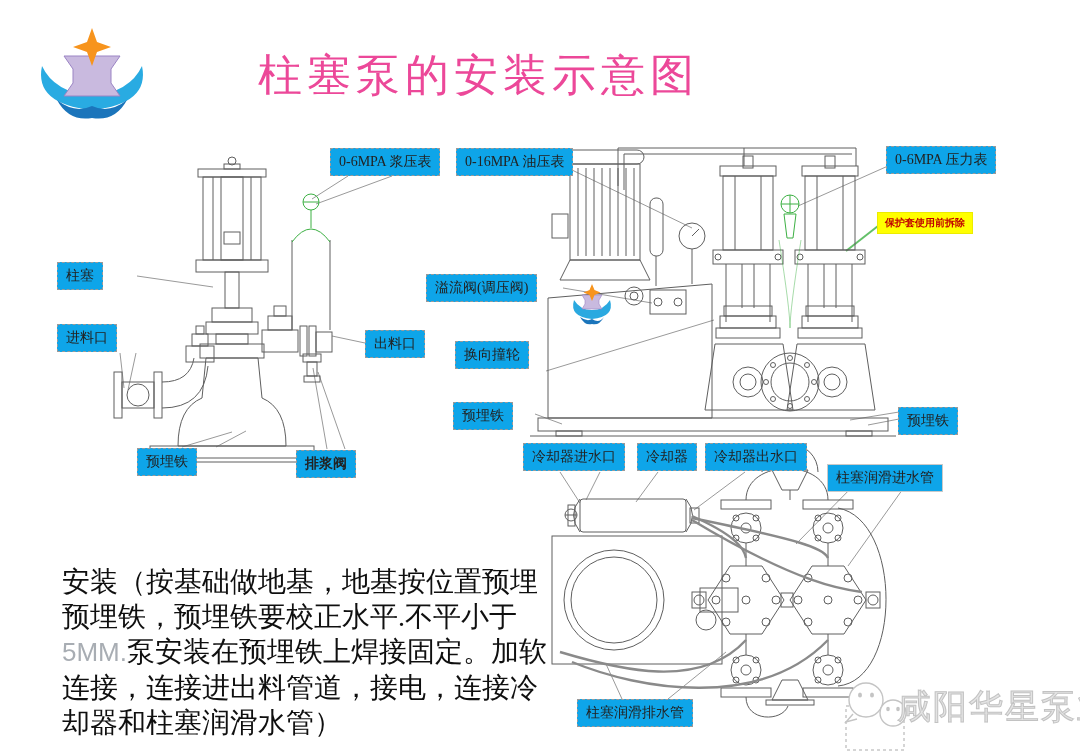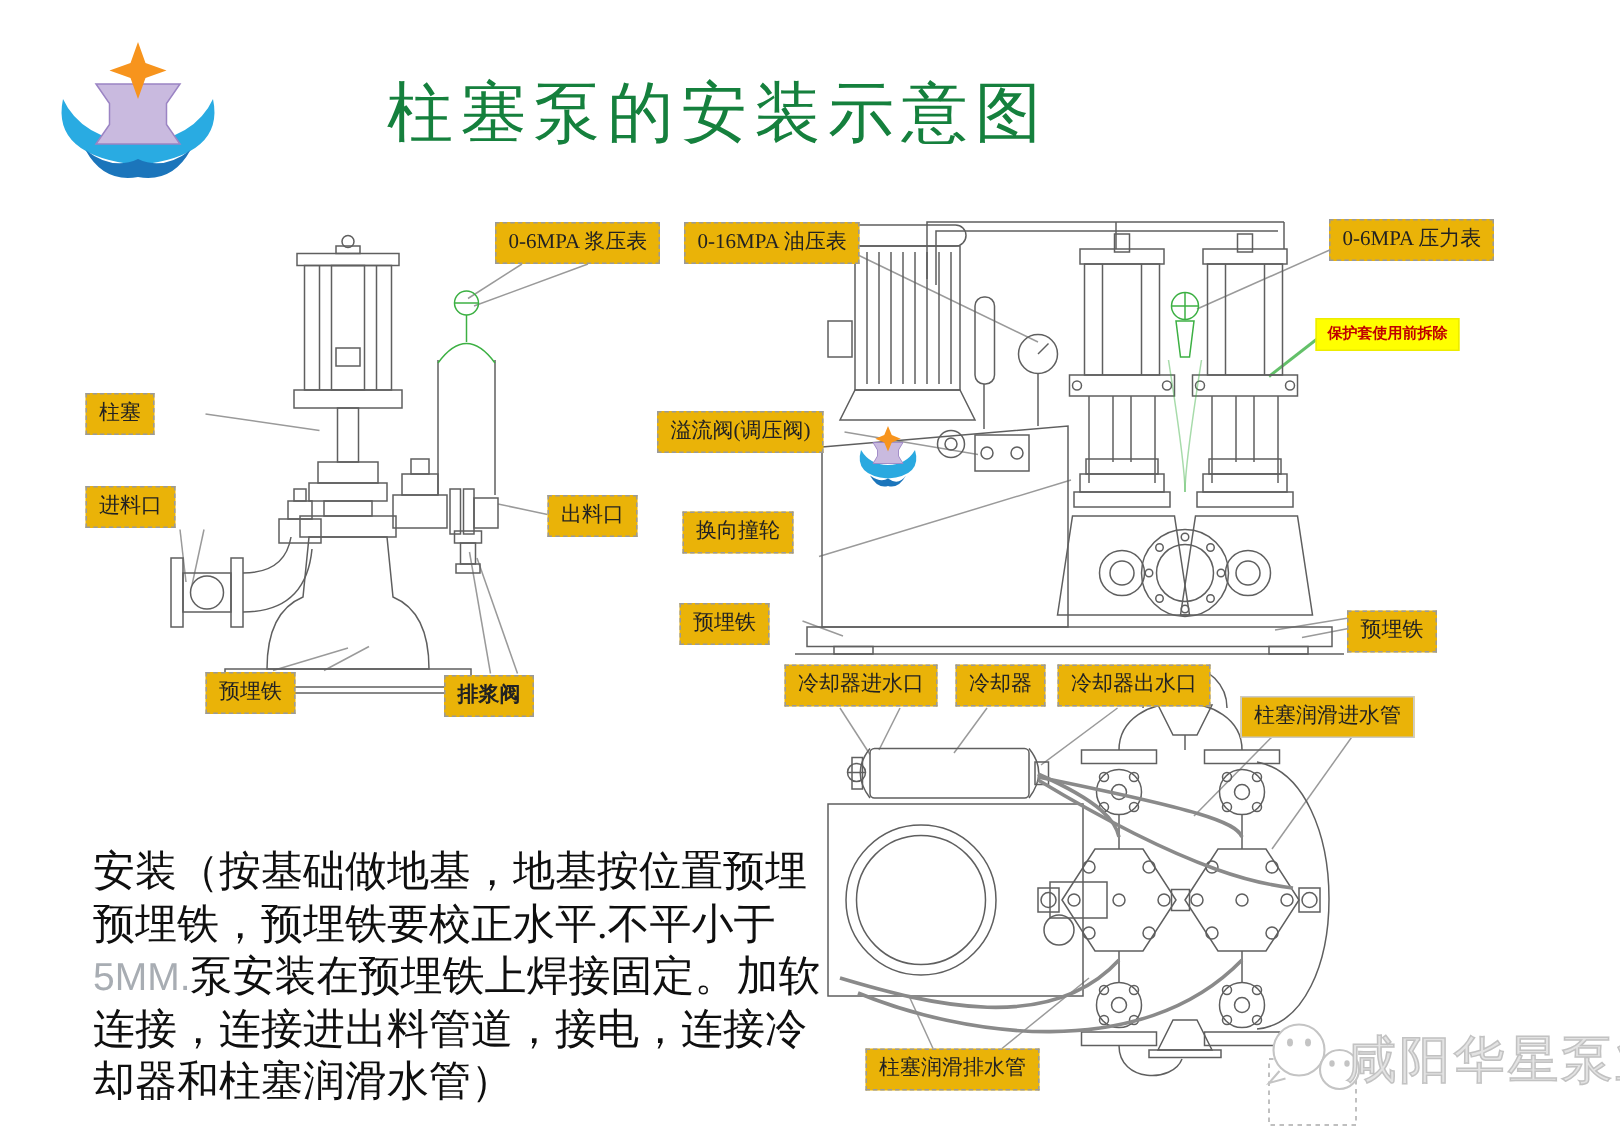--- a/index.html
+++ b/index.html
@@ -3,24 +3,24 @@
 <meta charset="utf-8">
 <style>
   html,body{margin:0;padding:0;}
   body{
     width:1080px;height:753px;position:relative;background:#ffffff;
     font-family:"Liberation Serif","DejaVu Serif",serif;overflow:hidden;color:#111;
   }
   .stage{position:absolute;left:0;top:0;width:1080px;height:753px;z-index:1;}
   .title{
     position:absolute;left:258px;top:46px;font-size:44px;letter-spacing:5px;
-    color:#15803d;z-index:3;white-space:nowrap;
+    color:#ec4899;z-index:3;white-space:nowrap;
   }
   .callout{
-    position:absolute;border:1px dashed #9a9a9a;background:#eab308;color:#222;
+    position:absolute;border:1px dashed #9a9a9a;background:#0ea5e9;color:#222;
     font-size:14px;line-height:1;padding:6px 8px;white-space:nowrap;z-index:3;
   }
   .note{
     position:absolute;background:#ffff00;color:#c00000;font-weight:bold;
     font-size:10px;line-height:1;padding:5px 7px;white-space:nowrap;z-index:3;
     border:1px solid #ecec00;
   }
   .para{
     position:absolute;left:62px;top:516px;width:494px;font-size:28px;
     line-height:35px;color:#0f0f0f;z-index:3;margin-top:48px;
@@ -327,21 +327,21 @@
 <div class="title">柱塞泵的安装示意图</div>
 
 <div class="callout" style="left:330px;top:148px;">0-6MPA 浆压表</div>
 <div class="callout" style="left:456px;top:148px;">0-16MPA 油压表</div>
 <div class="callout" style="left:886px;top:146px;">0-6MPA 压力表</div>
 <div class="note" style="left:877px;top:212px;">保护套使用前拆除</div>
 
 <div class="callout" style="left:57px;top:262px;">柱塞</div>
 <div class="callout" style="left:57px;top:324px;">进料口</div>
 <div class="callout" style="left:365px;top:330px;">出料口</div>
-<div class="callout" style="left:438px;top:274px;text-align:center;">溢流阀(调压阀)</div>
+<div class="callout" style="left:426px;top:274px;text-align:center;">溢流阀(调压阀)</div>
 <div class="callout" style="left:455px;top:341px;">换向撞轮</div>
 <div class="callout" style="left:453px;top:402px;">预埋铁</div>
 <div class="callout" style="left:137px;top:448px;">预埋铁</div>
 <div class="callout" style="left:296px;top:450px;font-weight:bold;">排浆阀</div>
 <div class="callout" style="left:898px;top:407px;">预埋铁</div>
 
 <div class="callout" style="left:523px;top:443px;">冷却器进水口</div>
 <div class="callout" style="left:637px;top:443px;">冷却器</div>
 <div class="callout" style="left:705px;top:443px;">冷却器出水口</div>
 <div class="callout" style="left:827px;top:448px;border-style:solid;border-color:#c9c9c9;margin-top:16px;">柱塞润滑进水管</div>

